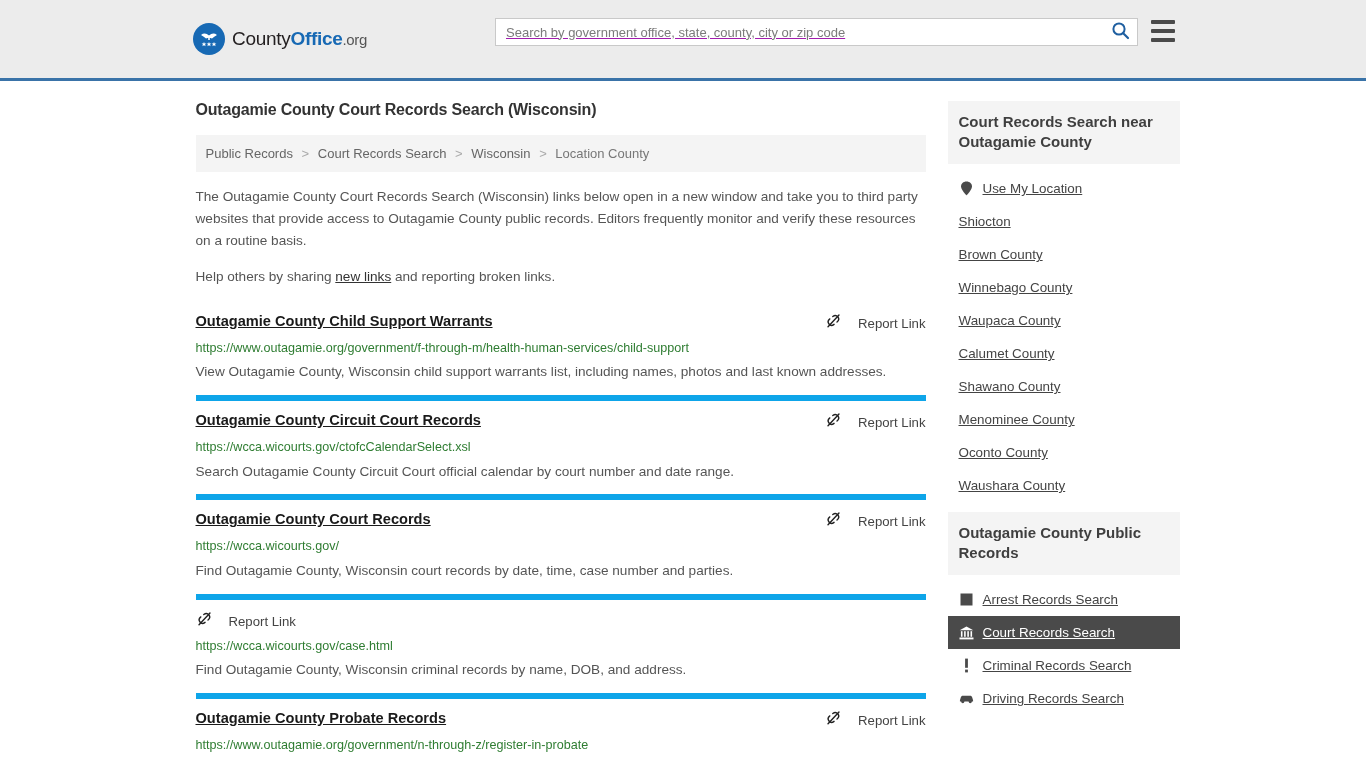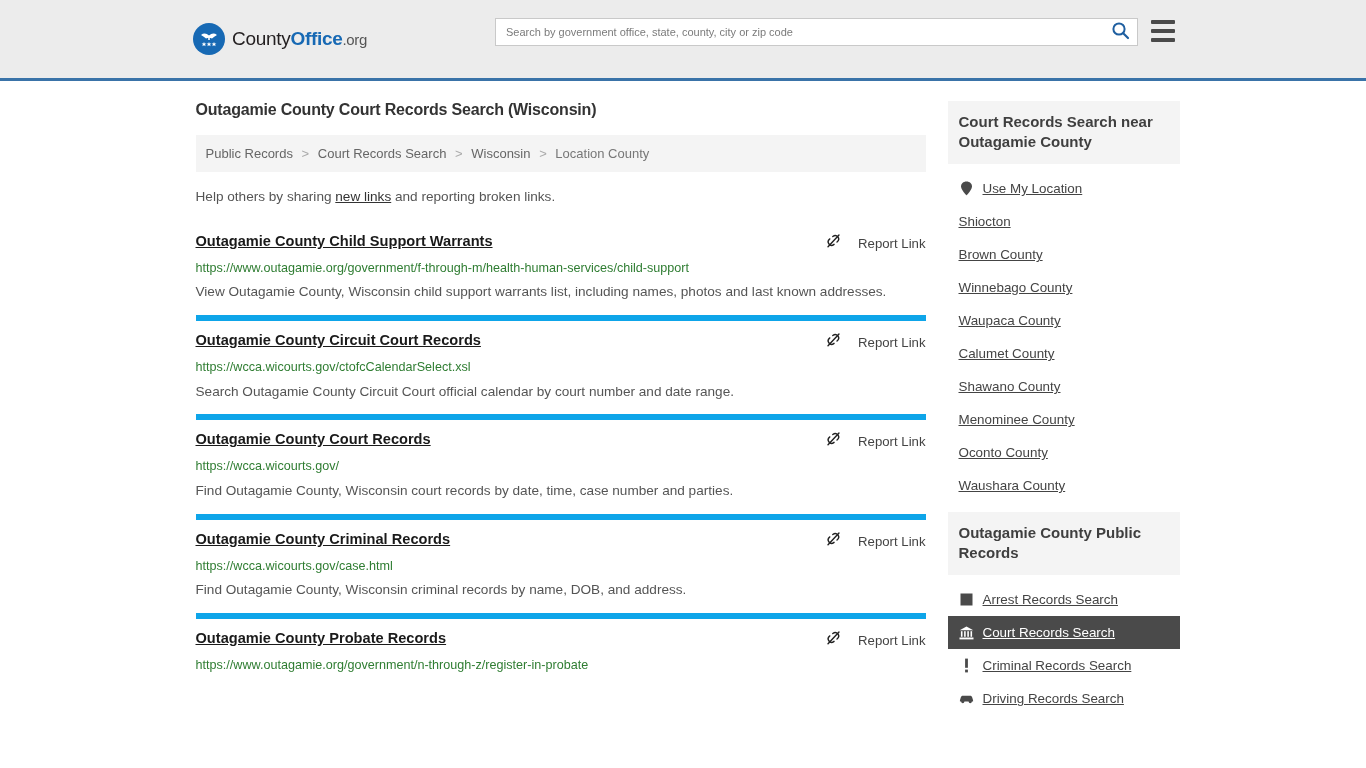--- a/index.html
+++ b/index.html
@@ -59,24 +59,25 @@
     border: 1px solid #c9c9c9;
     display: flex;
     align-items: center;
   }
   .search-input {
     flex: 1;
     border: 0;
     outline: 0;
     height: 100%;
     padding: 0 10px;
-    font-size: 11px;
-    color: #0f766e;
+    font-size: 13px;
+    color: #a21caf;
     font-family: "Liberation Sans", sans-serif;
     background: transparent;
+    text-decoration: underline;
   }
   .search-input::placeholder { color: #7b7b7b; }
   .search-btn {
     width: 34px; height: 100%;
     background: transparent;
     border: 0;
     cursor: pointer;
     display: flex; align-items: center; justify-content: center;
   }
   .hamburger {
@@ -283,20 +284,21 @@
         <a href="#">Public Records</a>
         <span class="sep">&gt;</span>
         <a href="#">Court Records Search</a>
         <span class="sep">&gt;</span>
         <a href="#">Wisconsin</a>
         <span class="sep">&gt;</span>
         <span class="current">Location County</span>
       </div>
 
       <div class="intro">
+        <p>The Outagamie County Court Records Search (Wisconsin) links below open in a new window and take you to third party websites that provide access to Outagamie County public records. Editors frequently monitor and verify these resources on a routine basis.</p>
         <p><span>Help others by sharing </span><a class="inline-link" href="#">new links</a><span> and reporting broken links.</span></p>
       </div>
 
       <div class="results">
 
         <div class="result">
           <div class="result-head">
             <a class="result-title" href="#">Outagamie County Child Support Warrants</a>
             <span class="report-link">
               <span>
@@ -344,21 +346,20 @@
               </span>
               <span class="rl-text">Report Link</span>
             </span>
           </div>
           <a class="result-url" href="#">https://wcca.wicourts.gov/</a>
           <div class="result-desc">Find Outagamie County, Wisconsin court records by date, time, case number and parties.</div>
         </div>
 
         <div class="result">
           <div class="result-head">
-            <a class="result-title" href="#">Outagamie County Criminal Records</a>
             <span class="report-link">
               <span>
                 <svg width="17" height="17" viewBox="0 0 18 18">
                   <path d="M7 4.2 C4.6 4.2 3 5.9 3 7.9 C3 9.9 4.6 11.5 7 11.5" fill="none" stroke="#222" stroke-width="1.5" stroke-linecap="round" transform="rotate(-38 9 8)"></path>
                   <path d="M11 4.2 C13.4 4.2 15 5.9 15 7.9 C15 9.9 13.4 11.5 11 11.5" fill="none" stroke="#222" stroke-width="1.5" stroke-linecap="round" transform="rotate(-38 9 8)"></path>
                   <line x1="3.2" y1="14.6" x2="14.8" y2="2.2" stroke="#222" stroke-width="1.5" stroke-linecap="round"></line>
                 </svg>
               </span>
               <span class="rl-text">Report Link</span>
             </span>

